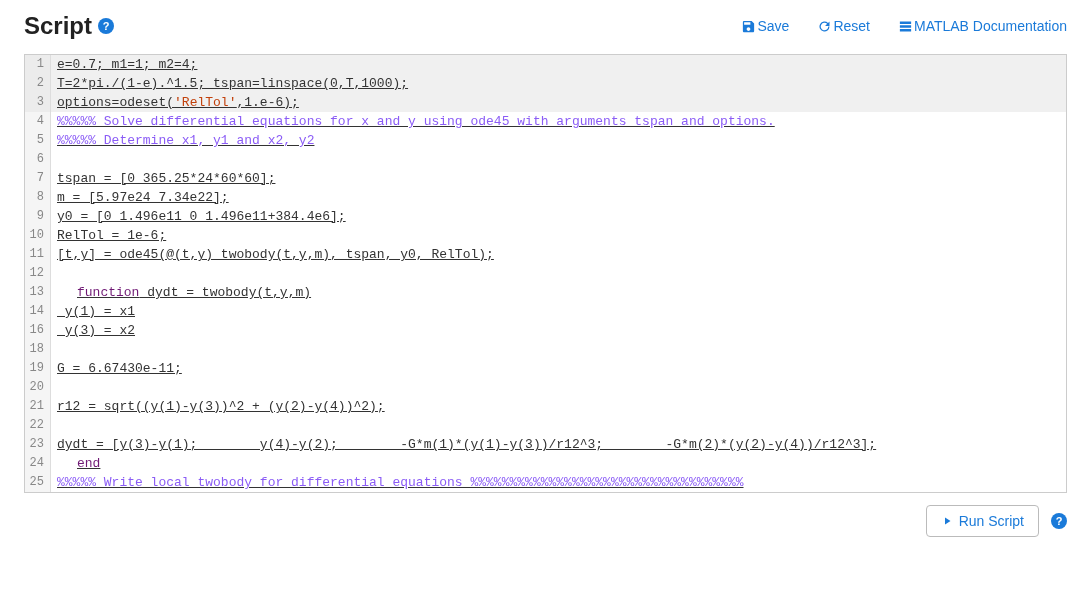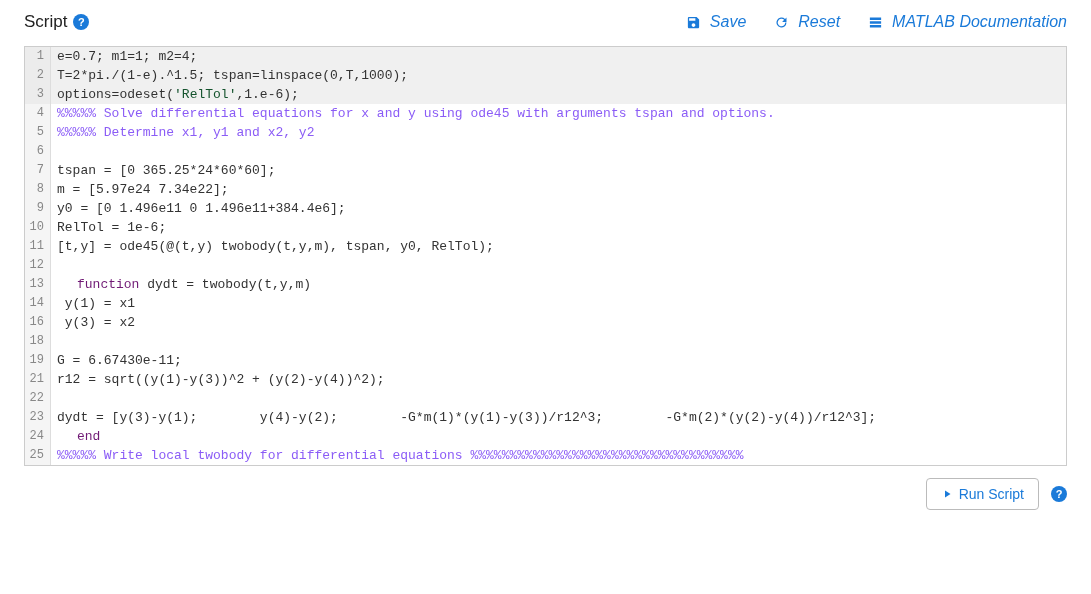--- a/index.html
+++ b/index.html
@@ -15,48 +15,47 @@
       align-items: center;
       justify-content: space-between;
       margin-bottom: 14px;
     }
     .header-left {
       display: flex;
       align-items: center;
       gap: 6px;
     }
     .header-title {
-      font-size: 17px;
-      font-weight: normal;
+      font-size: 24px;
+      font-weight: bold;
       color: #222;
     }
     .help-icon {
       width: 16px; height: 16px;
       border-radius: 50%;
       background: #1a7ad9;
       color: #fff;
       display: inline-flex;
       align-items: center; justify-content: center;
       font-size: 11px; font-weight: bold;
       cursor: pointer;
     }
     .header-right {
       display: flex;
       align-items: center;
       gap: 28px;
     }
     .action-link {
       display: inline-flex;
       align-items: center;
-      gap: 9px;
+      gap: 1px;
       color: #1a7ad9;
-      font-size: 16px;
+      font-size: 14px;
       cursor: pointer;
       text-decoration: none;
-      font-style: italic;
     }
     .action-link svg { width: 15px; height: 15px; fill: #1a7ad9; }
     .editor {
       border: 1px solid #ccc;
       font-family: Consolas, "Courier New", monospace;
       font-size: 13px;
       line-height: 19px;
       background: #fff;
     }
     .line {
@@ -70,25 +69,26 @@
       padding-right: 6px;
       color: #888;
       background: #f5f5f5;
       border-right: 1px solid #ddd;
       font-size: 12px;
     }
     .code {
       padding-left: 6px;
       white-space: pre;
       flex: 1;
+      text-decoration: underline;
     }
     .line.locked .code { background: #f0f0f0; }
     .line.locked .gutter { background: #ececec; }
     .tok-comment { color: #8b5cf6; }
-    .tok-string { color: #14532d; }
+    .tok-string { color: #c2410c; }
     .tok-keyword { color: #701a75; margin-left: 20px; }
     .footer {
       display: flex;
       justify-content: flex-end;
       align-items: center;
       gap: 12px;
       margin-top: 12px;
     }
     .run-btn {
       border: 1px solid #bbb;
@@ -197,20 +197,24 @@
     </div>
     <div class="line">
       <div class="gutter">18</div>
       <div class="code"><span></span></div>
     </div>
     <div class="line">
       <div class="gutter">19</div>
       <div class="code"><span>G = 6.67430e-11;</span></div>
     </div>
     <div class="line">
+      <div class="gutter">20</div>
+      <div class="code"><span></span></div>
+    </div>
+    <div class="line">
       <div class="gutter">21</div>
       <div class="code"><span>r12 = sqrt((y(1)-y(3))^2 + (y(2)-y(4))^2);</span></div>
     </div>
     <div class="line">
       <div class="gutter">22</div>
       <div class="code"><span></span></div>
     </div>
     <div class="line">
       <div class="gutter">23</div>
       <div class="code"><span>dydt = [y(3)-y(1);        y(4)-y(2);        -G*m(1)*(y(1)-y(3))/r12^3;        -G*m(2)*(y(2)-y(4))/r12^3];</span></div>

